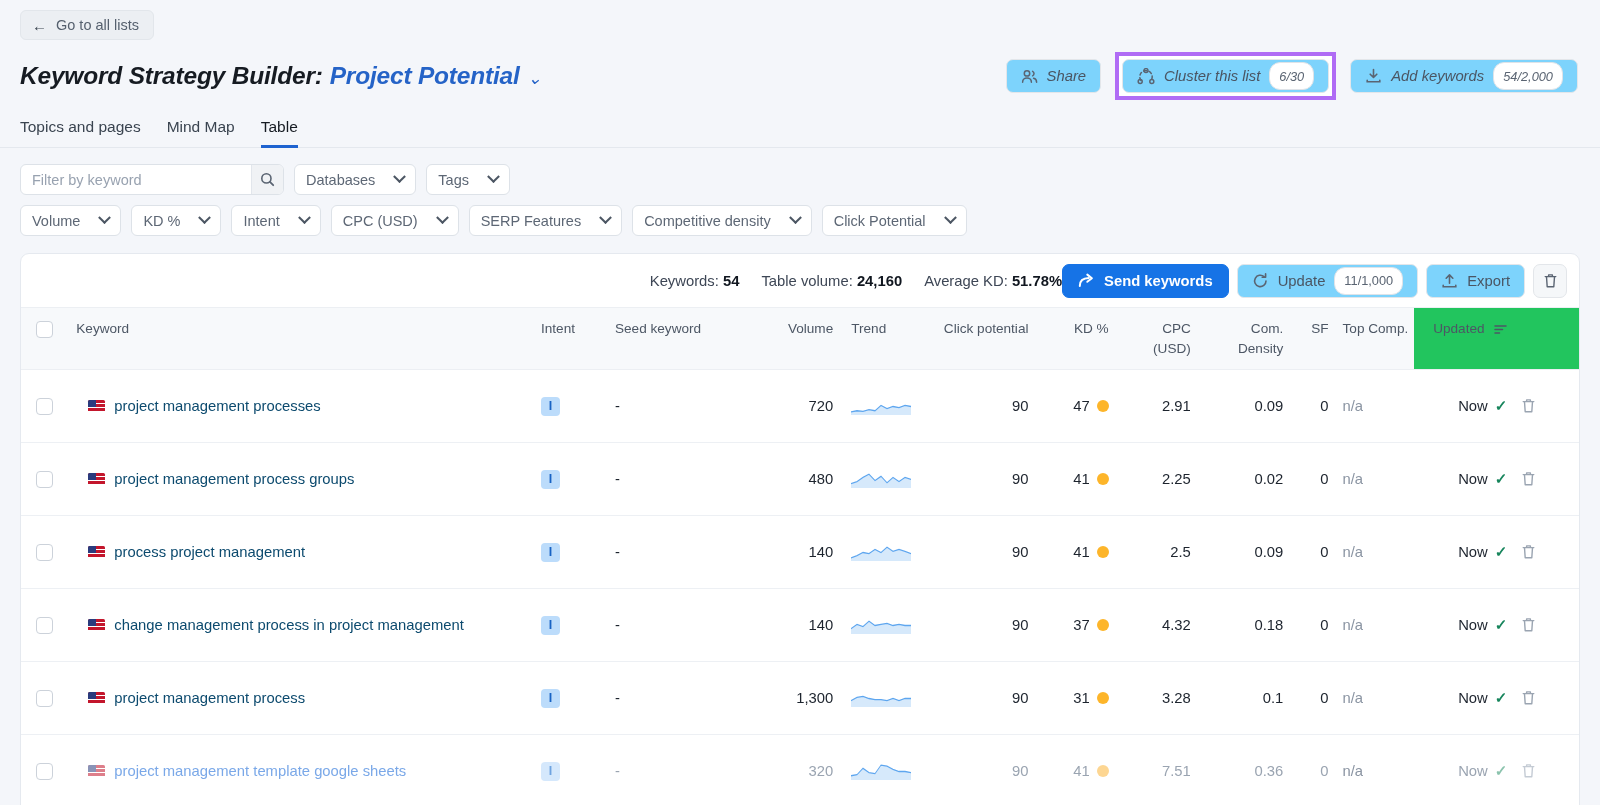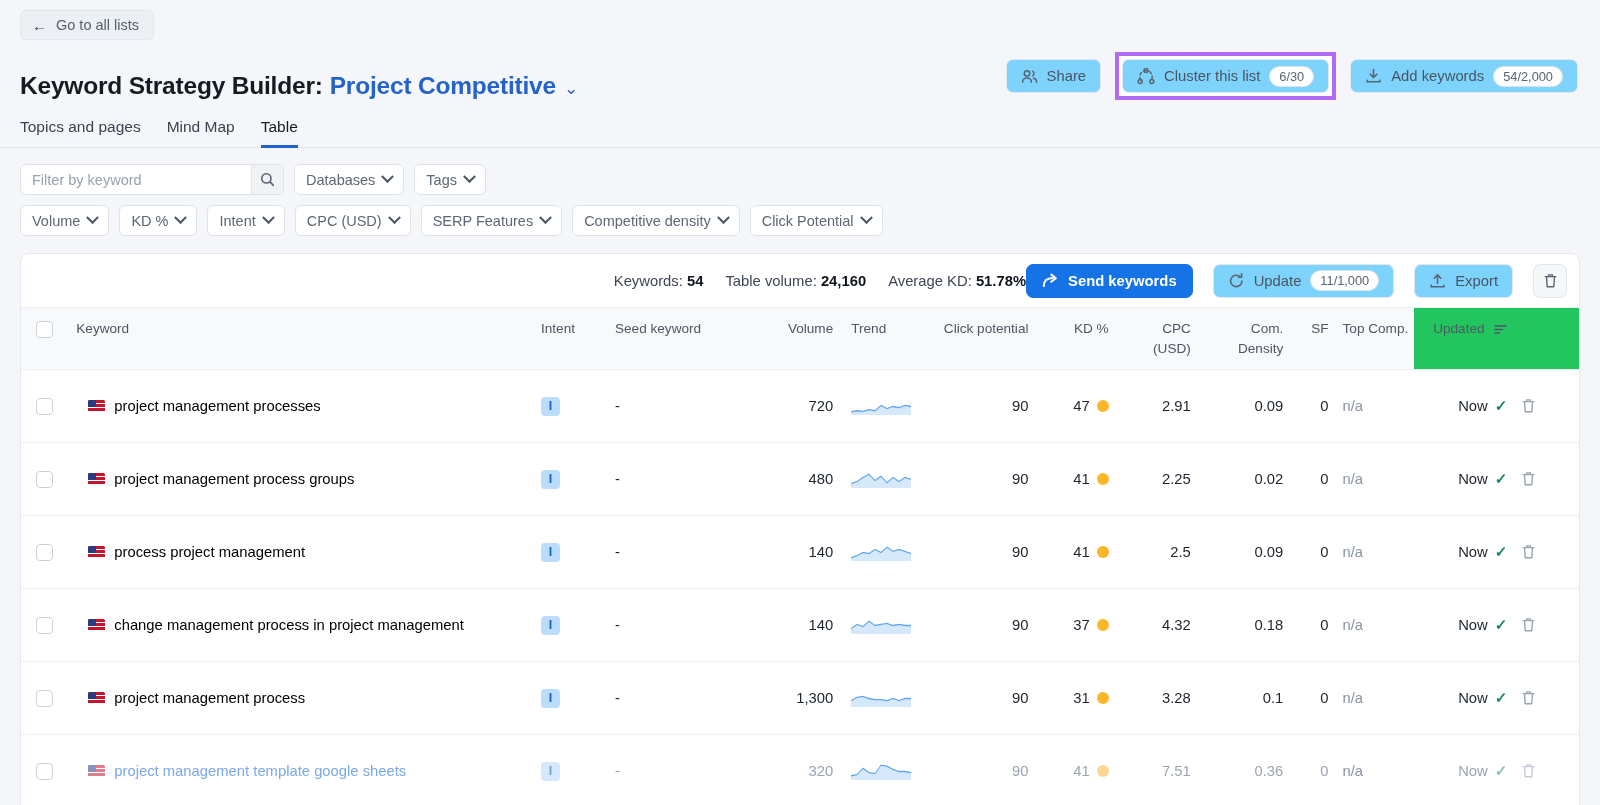--- a/index.html
+++ b/index.html
@@ -15,41 +15,41 @@
   .topbar { padding: 10px 20px 0 20px; }
   .back-btn {
     display: inline-flex; align-items: center; gap: 9px;
     background: #eceff3; border: 1px solid #e2e6eb; border-radius: 6px;
     height: 30px; padding: 0 14px 0 11px;
     font-size: 14.5px; color: #55606e; cursor: pointer;
   }
   .back-btn .arr { font-size: 15px; color: #3a4450; line-height: 1; }
 
   .title-row {
-    display: flex; align-items: flex-end; justify-content: space-between;
-    margin-top: 12px; padding-right: 2px;
+    display: flex; align-items: center; justify-content: space-between;
+    margin-top: 12px; padding-right: 2px; font-style: italic;
   }
   .page-title {
     font-size: 24.5px; font-weight: bold; color: #161b22; letter-spacing: -0.2px;
     display: flex; align-items: baseline; gap: 7px;
   }
   .page-title .proj { color: #2563c7; font-weight: bold; }
   .page-title .caret { color: #2563c7; font-size: 17px; font-weight: normal; margin-left: 1px; }
 
   .actions { display: flex; align-items: center; gap: 0; }
   .btn {
     display: inline-flex; align-items: center; gap: 9px;
     background: #7dd3fc; border: 1px solid #e3e6ea; border-radius: 7px;
     height: 34px; padding: 0 14px;
     font-size: 14.8px; color: #4a5563; cursor: pointer; white-space: nowrap;
   }
   .btn .pill {
     display: inline-flex; align-items: center; justify-content: center;
     background: #ffffff; border: 1px solid #dfe3e8; border-radius: 11px;
-    height: 21px; padding: 0 9px; font-size: 12.8px; color: #5a6472;
+    height: 28px; padding: 0 9px; font-size: 12.8px; color: #5a6472;
   }
   .highlight-box {
     border: 4px solid #b06cf5; border-radius: 0; padding: 3px;
     margin: 0 4px; display: inline-flex; background: #fff;
   }
   .highlight-box .btn { border-color: #e3e6ea; }
   .gap-s { width: 10px; display:inline-block; }
 
   
   .tabs {
@@ -74,40 +74,40 @@
   .search-wrap input {
     flex: 1; border: 0; outline: none; padding: 0 11px;
     font-size: 14.5px; color: #3a4450; font-family: inherit; background: transparent;
   }
   .search-wrap input::placeholder { color: #98a2b0; }
   .search-btn {
     width: 32px; background: #f0f2f5; border-left: 1px solid #e2e6ec;
     display: flex; align-items: center; justify-content: center; cursor: pointer;
   }
   .sel {
-    display: inline-flex; align-items: center; gap: 8px;
+    display: inline-flex; align-items: center; gap: 20px;
     background: #fff; border: 1px solid #dde2e8; border-radius: 6px;
     height: 31px; padding: 0 11px; font-size: 14.5px; color: #5d6775; cursor: pointer;
   }
   .chev { display:inline-block; width:9px; height:9px; border-right:2px solid #4c5663;
           border-bottom:2px solid #4c5663; transform: rotate(45deg) translate(-2px,-2px); }
 
   
   .card {
     margin: 17px 20px 0 20px; background: #fff;
     border: 1px solid #e5e9ef; border-radius: 9px 9px 0 0;
     overflow: hidden; height: 560px;
   }
   .card-head {
     display: flex; align-items: center; justify-content: flex-end;
     height: 54px; padding: 0 12px 0 20px; border-bottom: 1px solid #eceff3;
   }
   .stats { display: flex; gap: 22px; font-size: 14.8px; color: #3d4655; }
   .stats b { color: #10161f; font-weight: bold; }
-  .head-actions { display: flex; align-items: center; gap: 20px; }
+  .head-actions { display: flex; align-items: center; gap: 8px; }
   .btn-primary {
     display: inline-flex; align-items: center; gap: 9px;
     background: #1673e6; border: 1px solid #1673e6; border-radius: 7px;
     height: 34px; padding: 0 15px; color: #fff; font-size: 14.8px;
     font-weight: bold; cursor: pointer;
   }
   .btn-icon {
     width: 34px; height: 34px; background: #f5f7f9; border: 1px solid #e3e6ea;
     border-radius: 7px; display: flex; align-items: center; justify-content: center;
     cursor: pointer;
@@ -122,21 +122,21 @@
   }
   thead th.sorted { background: #22c55e; }
   th.num, td.num { text-align: right; padding-right: 14px; }
   th.c, td.c { text-align: center; }
   th.l, td.l { text-align: left; }
 
   tbody td { padding: 0; height: 73px; border-bottom: 1px solid #edf0f4;
              font-size: 14.8px; color: #1d242e; vertical-align: middle; }
   tbody tr.faded td { color: #9aa4b1; }
   .kw-cell { display: flex; align-items: center; gap: 9px; padding-left: 20px; }
-  .kw-link { color: #000000; font-size: 14.8px; text-decoration: none; cursor: pointer; }
+  .kw-link { color: #0c4a6e; font-size: 14.8px; text-decoration: none; cursor: pointer; }
   tr.faded .kw-link { color: #7aa8e8; }
   .flag { width: 17px; height: 12px; border-radius: 1.5px; flex: none; position: relative;
           background: linear-gradient(#c3162c 0 22%, #fff 22% 34%, #c3162c 34% 56%,
                       #fff 56% 68%, #c3162c 68% 90%, #fff 90% 100%); overflow: hidden; }
   .flag::before { content:""; position:absolute; left:0; top:0; width:8px; height:7px;
                   background:#2a3b7d; }
   tr.faded .flag { opacity: .55; }
   .cb {
     width: 17px; height: 17px; border: 1.5px solid #ccd2da; border-radius: 4px;
     background: #fff; display: inline-block; cursor: pointer; vertical-align: middle;
@@ -165,21 +165,21 @@
   <div class="topbar">
 
     <div class="back-btn">
       <span class="arr">←</span>
       <span>Go to all lists</span>
     </div>
 
     <div class="title-row">
       <div class="page-title">
         <span>Keyword Strategy Builder:</span>
-        <span class="proj">Project Competitive</span>
+        <span class="proj">Project Potential</span>
         <span class="caret">⌄</span>
       </div>
 
       <div class="actions">
 
         <div class="btn">
           <span>
             <svg width="17" height="15" viewBox="0 0 17 15">
               <circle cx="6" cy="4.4" r="2.7" fill="none" stroke="#5a6472" stroke-width="1.5"></circle>
               <path d="M1.6 13.2c0-2.5 2-4.2 4.4-4.2s4.4 1.7 4.4 4.2" fill="none" stroke="#5a6472" stroke-width="1.5" stroke-linecap="round"></path>

